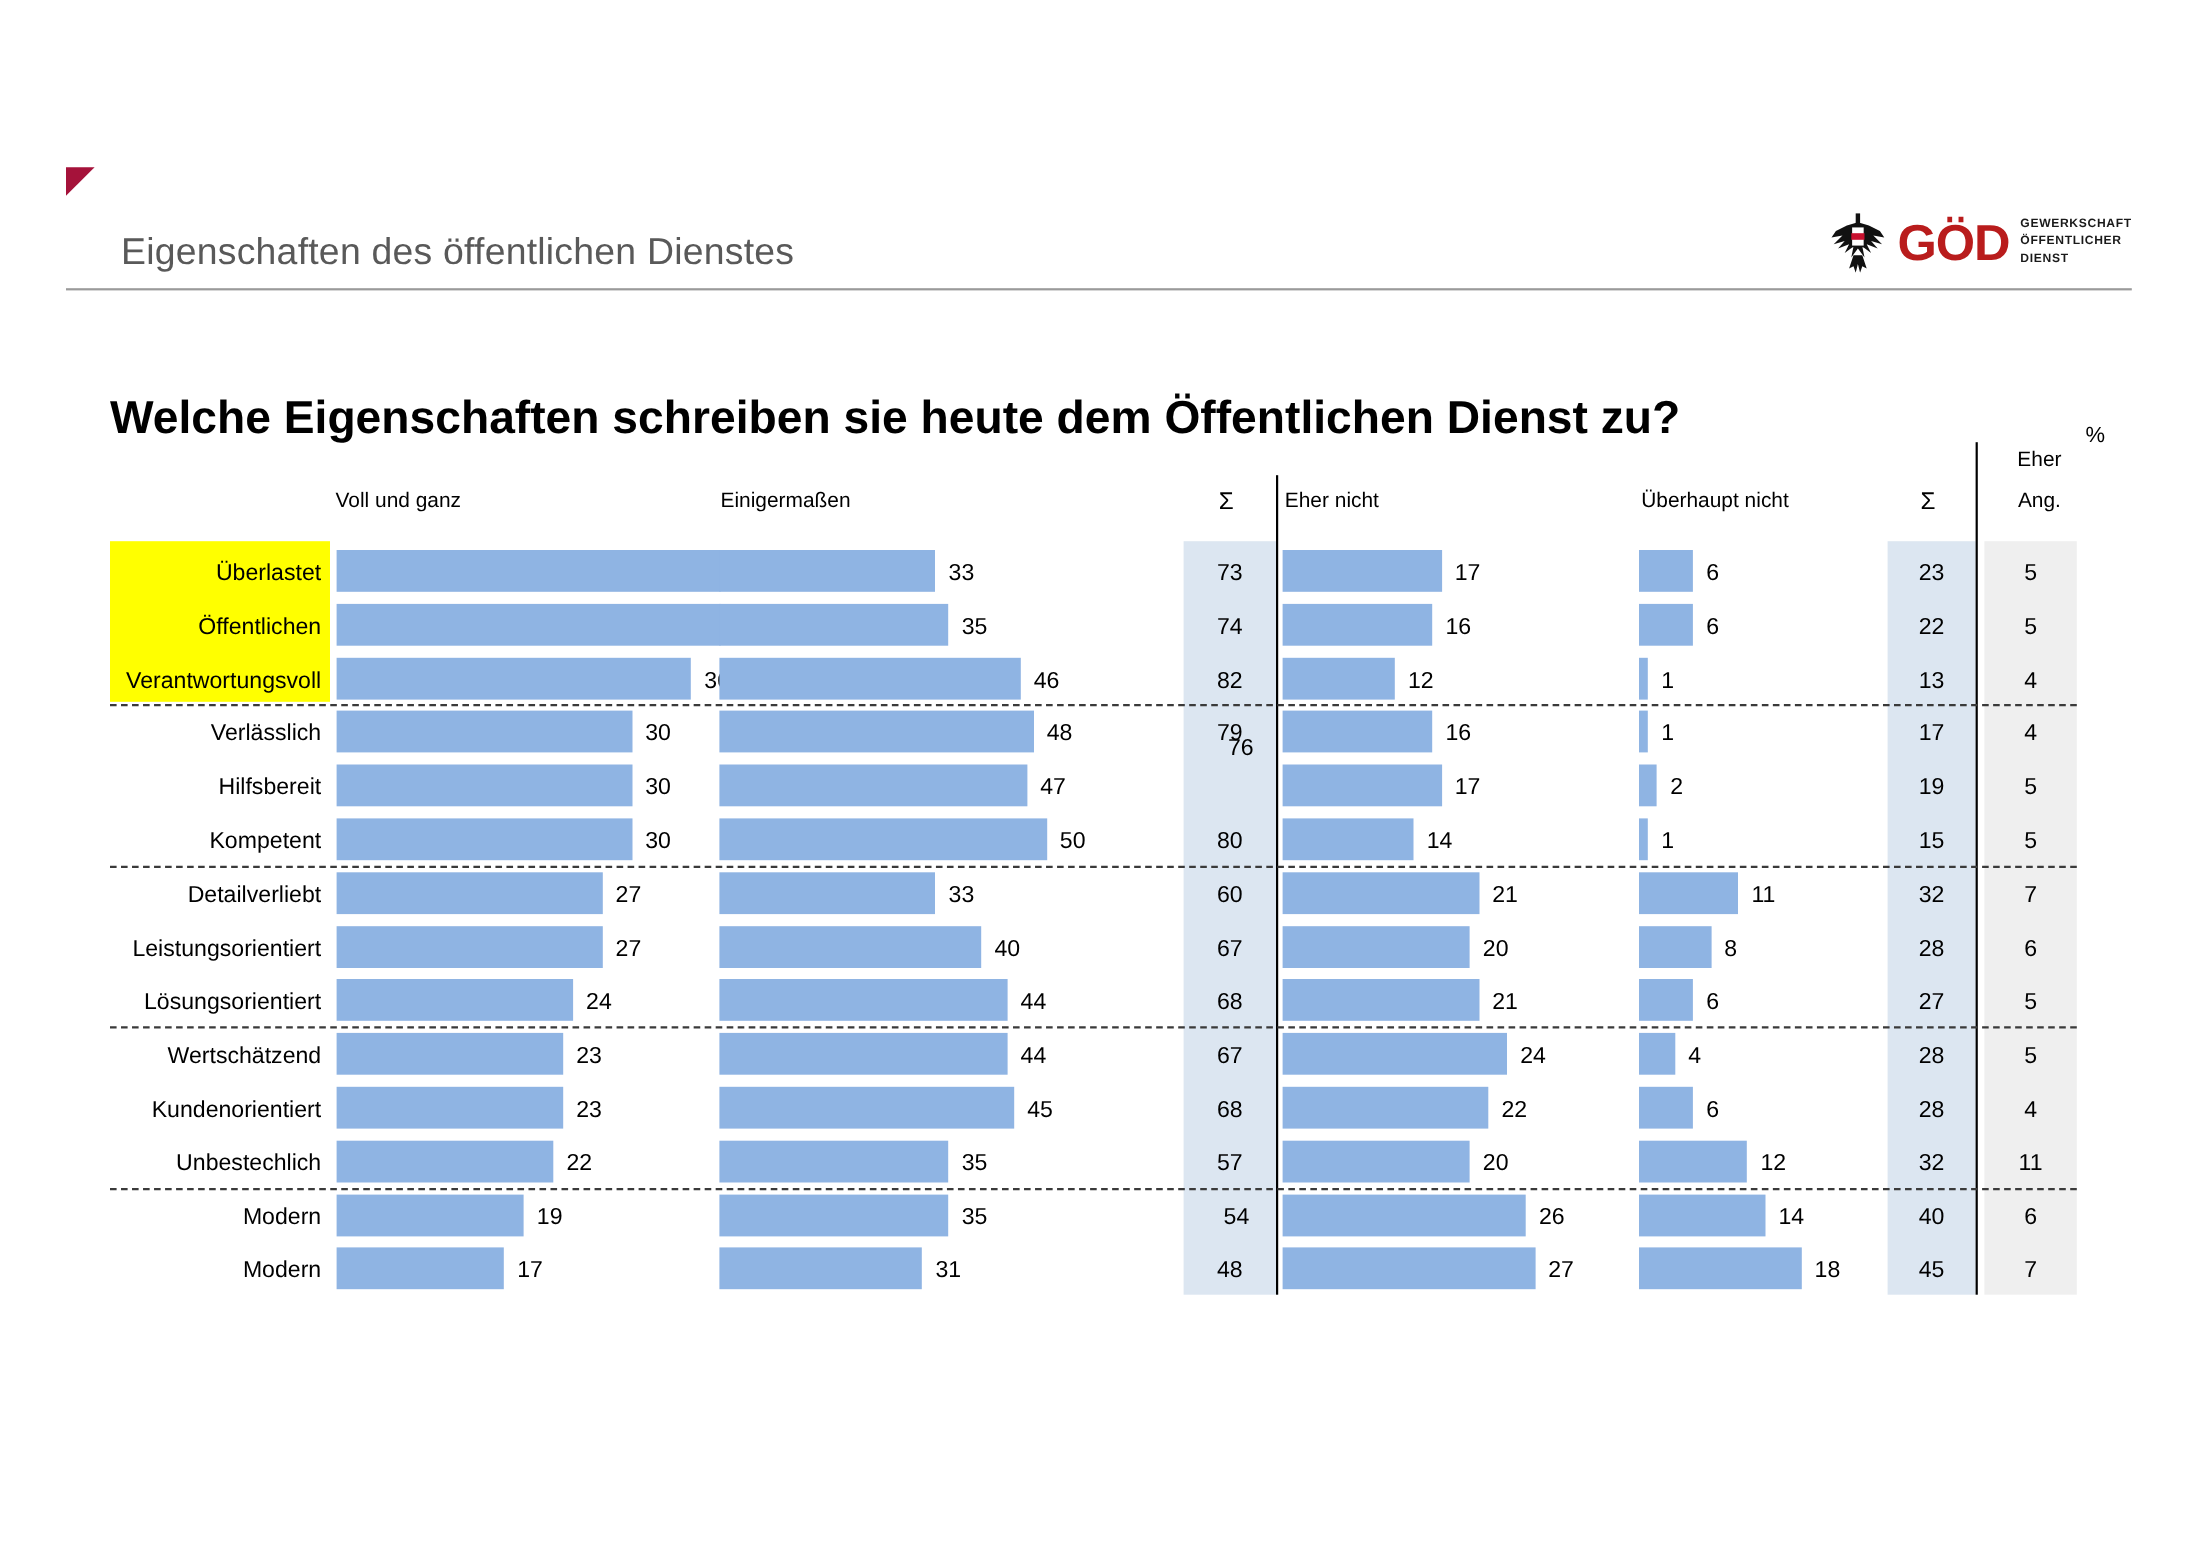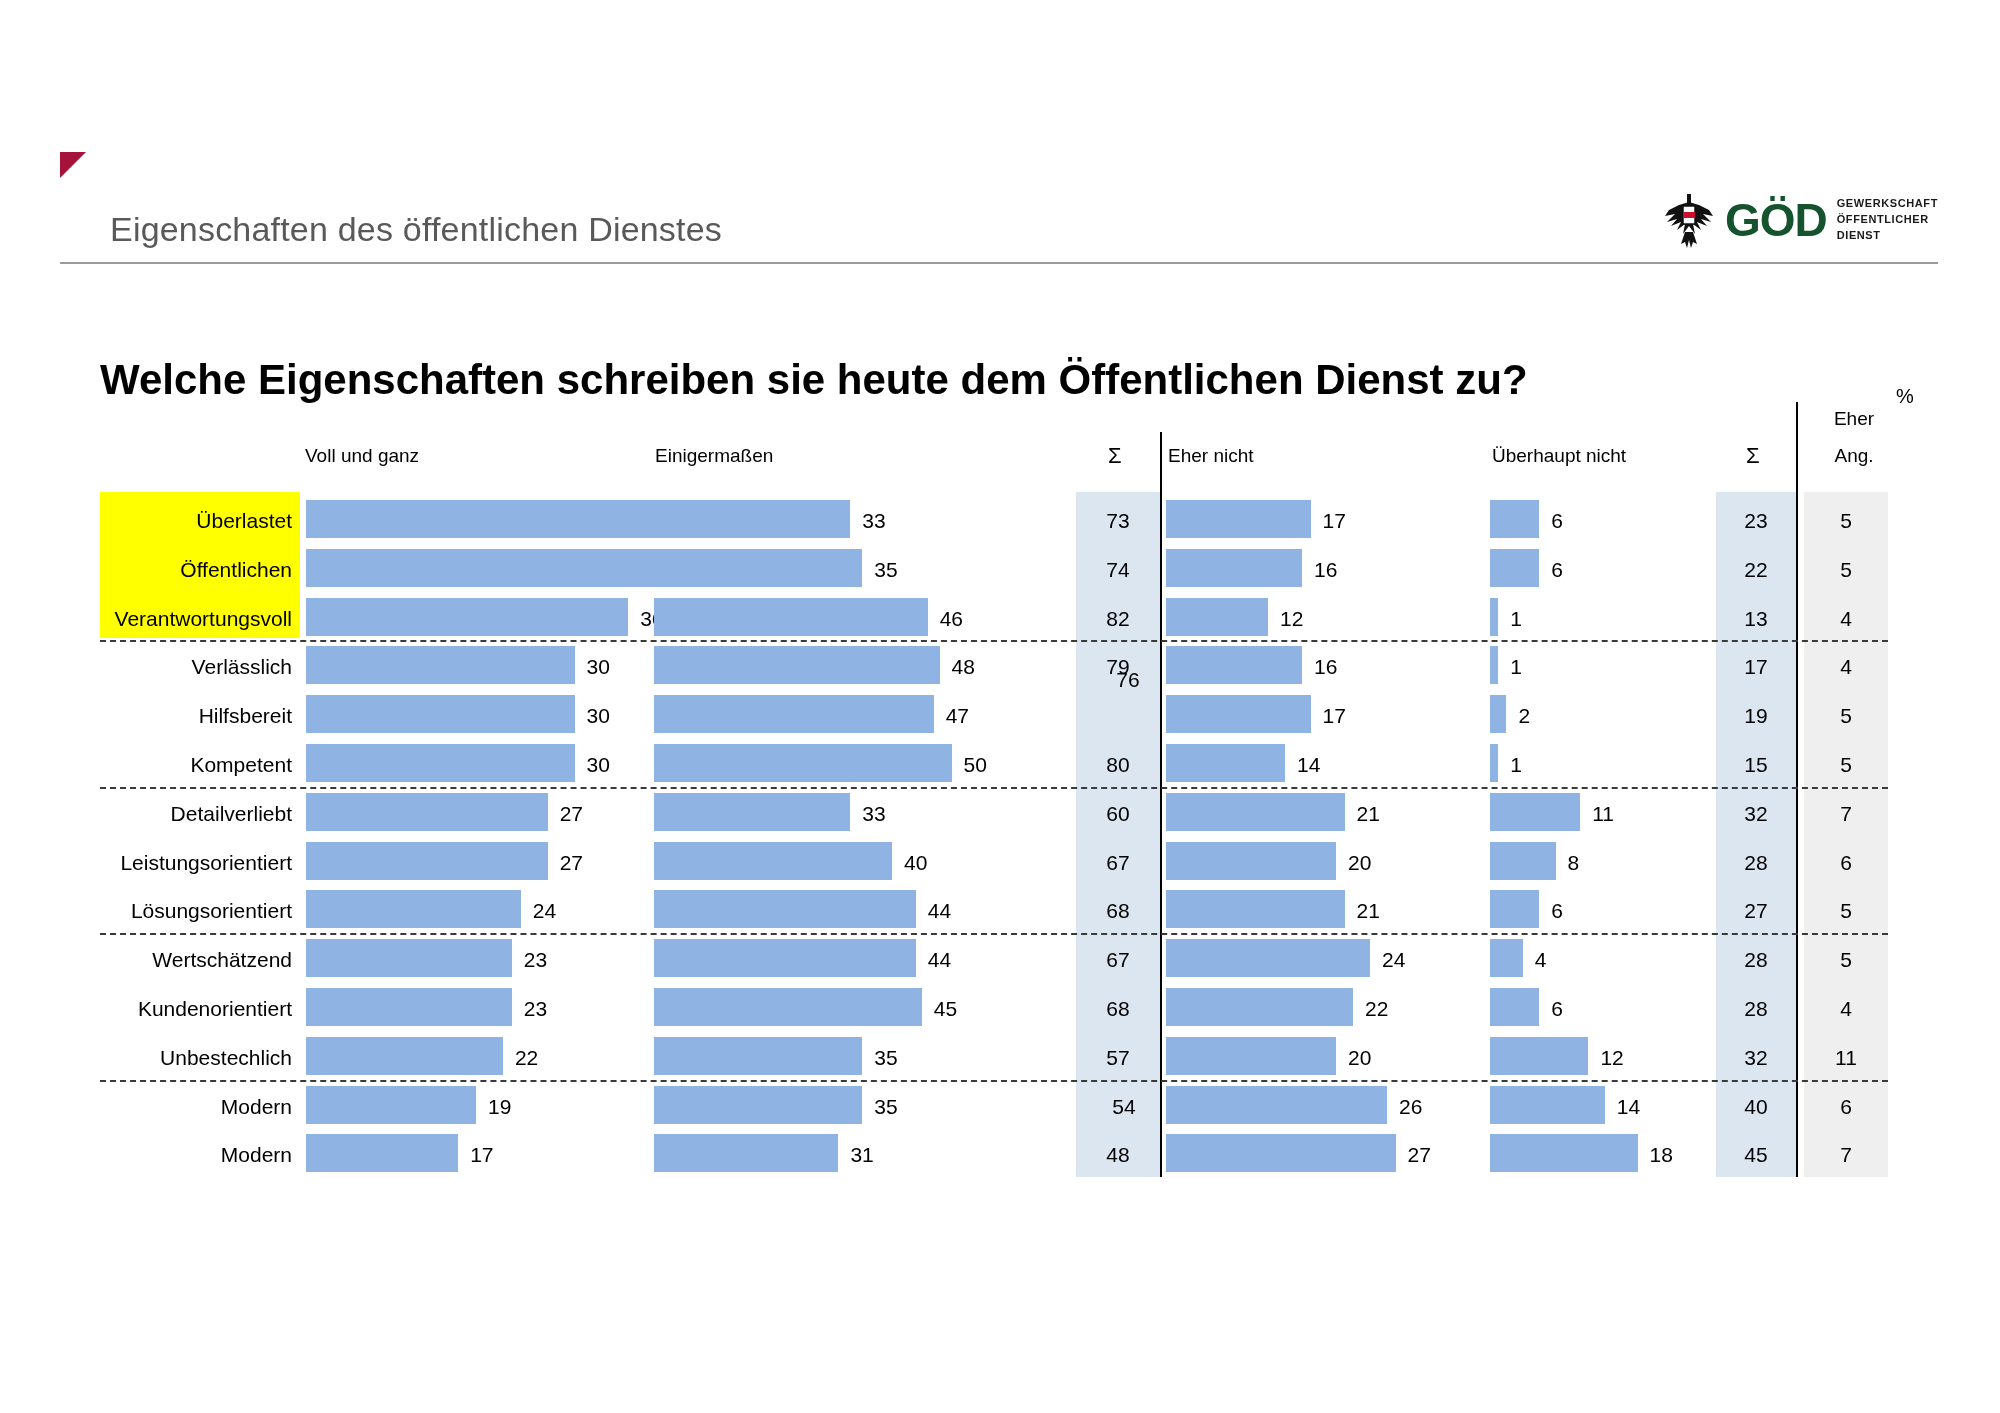--- a/index.html
+++ b/index.html
@@ -28,21 +28,21 @@
     white-space: nowrap;
   }
   #header-rule {
     position: absolute; left: 60px; top: 262px; width: 1878px; height: 2px;
     background: #9a9a9a;
   }
 
   
   #god-logo { position: absolute; right: 62px; top: 188px; height: 64px; display: flex; align-items: center; gap: 10px; }
   #god-eagle { width: 52px; height: 56px; }
-  #god-word { font-size: 46px; font-weight: bold; letter-spacing: -1px; color: #14532d; line-height: 1; }
+  #god-word { font-size: 46px; font-weight: bold; letter-spacing: -1px; color: #b91c1c; line-height: 1; }
   #god-sub { font-size: 11px; font-weight: bold; line-height: 1.45; color: #1a1a1a; letter-spacing: .6px; }
 
   
   #question {
     position: absolute; left: 100px; top: 356px;
     font-size: 42px; font-weight: bold; color: #000;
     white-space: nowrap;
   }
   #percent-mark { position: absolute; left: 1896px; top: 385px; font-size: 20px; color: #000; }
 

